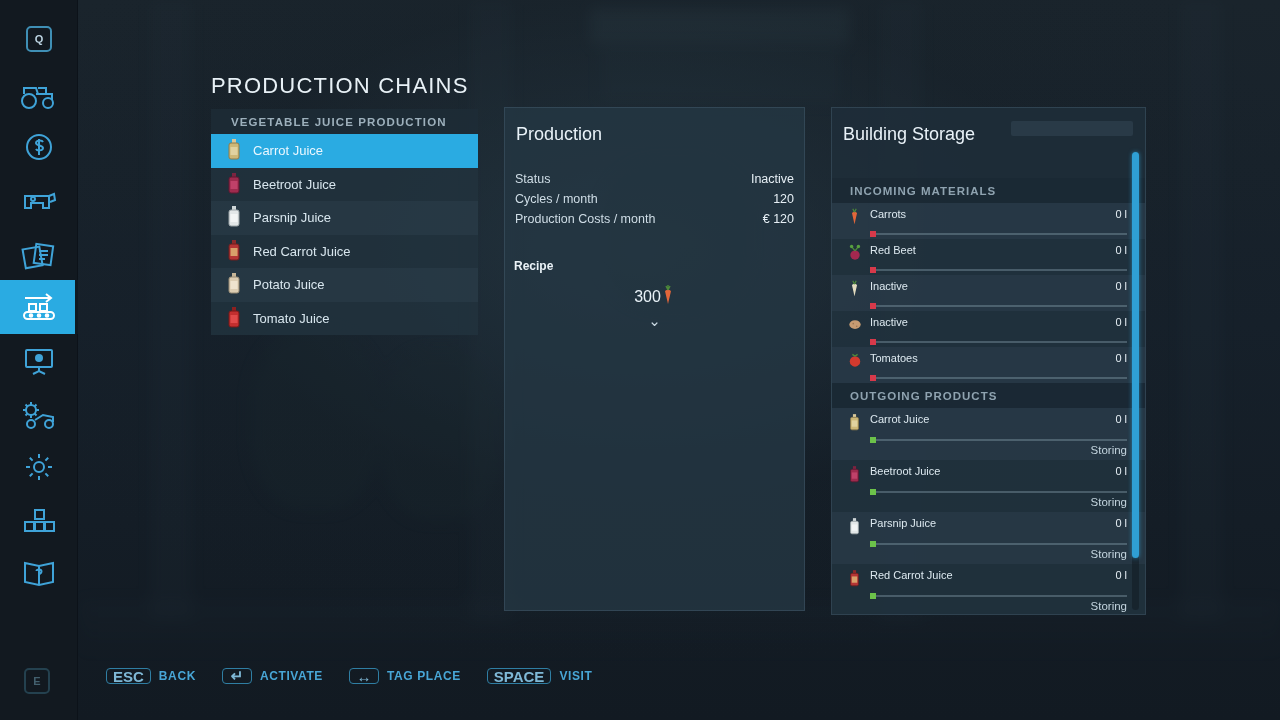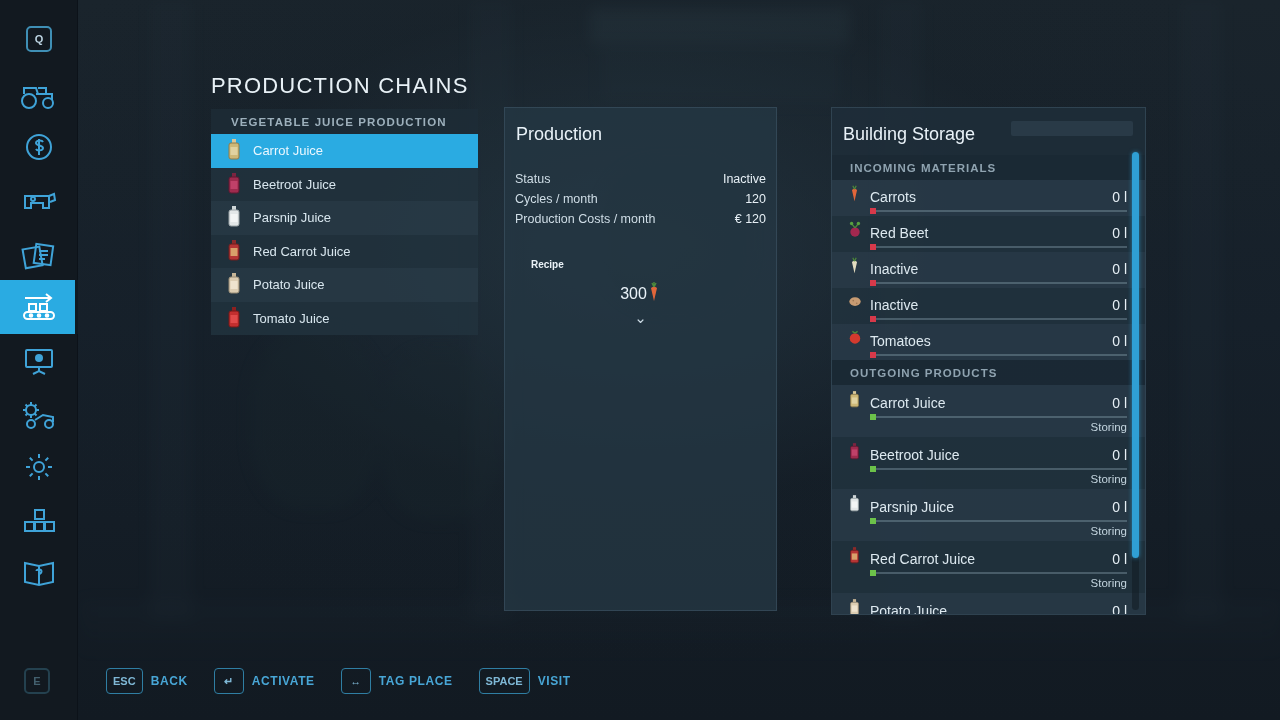--- a/index.html
+++ b/index.html
@@ -90,63 +90,63 @@
   .chain-row.selected { background: #2aabe2; color: #eaf7ff; }
   .chain-row .ico { width: 22px; margin-right: 8px; text-align: center; }
 
   
   .panel {
     position: absolute;
     background: rgba(36,55,68,0.80);
     border: 1px solid rgba(72,96,112,0.45);
     z-index: 6;
   }
-  #production-panel { left: 504px; top: 107px; width: 273px; height: 504px; }
+  #production-panel { left: 504px; top: 107px; width: 301px; height: 504px; }
   #storage-panel    { left: 831px; top: 107px; width: 315px; height: 508px;
                       background: rgba(30,46,58,0.85); overflow: hidden; }
 
   .panel-title {
     font-size: 18px; color: #e9f2f8; font-weight: normal;
   }
   #production-panel .panel-title { margin: 16px 0 0 11px; }
   #storage-panel .panel-title    { margin: 16px 0 0 11px; }
 
   .stat-rows { margin: 24px 10px 0 10px; }
   .stat-row {
     display: flex; justify-content: space-between; align-items: baseline;
     font-size: 12.5px; color: #cfdde6; padding: 3px 0; gap: 13px;
   }
   .stat-row .val { color: #e6eff5; }
 
   .recipe-label {
-    margin: 30px 0 0 26px; font-size: 10px; color: #eaf2f7; font-weight: bold;
+    margin: 30px 0 0 9px; font-size: 12px; color: #eaf2f7; font-weight: bold;
   }
   .recipe-body { margin-top: 12px; text-align: center; }
   .recipe-line {
     font-size: 16px; color: #e9f2f8; display: flex;
     align-items: center; justify-content: center; gap: 0;
   }
   .recipe-arrow { margin: 3px 0; color: #cfdde6; font-size: 15px; }
 
   
   .faint-chip {
     position: absolute; right: 12px; top: 13px; width: 122px; height: 15px;
     background: rgba(70,94,110,0.30); border-radius: 2px;
   }
   .sect-header {
     height: 25px; display: flex; align-items: center; padding-left: 18px;
     font-size: 11.5px; letter-spacing: 1px; color: #8fa3b0; font-weight: bold;
     background: rgba(24,38,48,0.45);
   }
-  #incoming-list { margin-top: 10px; }
+  #incoming-list { margin-top: 33px; }
   .stor-row { position: relative; padding: 5px 18px 4px 14px; }
   .stor-row.odd  { background: rgba(45,64,78,0.60); }
   .stor-row.even { background: rgba(34,51,64,0.60); }
   .stor-line {
-    display: flex; align-items: flex-end; font-size: 14px; color: #dde9f0;
+    display: flex; align-items: flex-start; font-size: 11px; color: #dde9f0;
   }
   .stor-line .ico { width: 17px; margin-right: 7px; text-align: center; font-size: 13px; }
   .stor-line .nm { flex: 1; }
   .stor-line .amt { color: #e6eff5; }
   .bar {
     position: relative; height: 2px; background: rgba(140,165,180,0.38);
     margin: 5px 0 0 24px;
   }
   .bar .dot { position: absolute; left: 0; top: -2px; width: 6px; height: 6px; }
   .dot.red   { background: #d7394a; }
@@ -166,24 +166,24 @@
     box-shadow: 0 0 4px rgba(47,159,212,0.7);
   }
 
   
   .helpbar {
     position: absolute; left: 106px; top: 668px; display: flex;
     align-items: center; gap: 26px; z-index: 6;
   }
   .help-item { display: flex; align-items: center; gap: 8px; }
   .help-key {
-    min-width: 30px; height: 26px; padding: 0 6px;
+    min-width: 30px; height: 16px; padding: 0 6px;
     border: 1.5px solid #2f7ea3; border-radius: 4px;
     display: flex; align-items: center; justify-content: center;
-    color: #7fb8d6; font-size: 11px; font-weight: bold;
+    color: #7fb8d6; font-size: 15px; font-weight: bold;
   }
   .help-label {
     color: #48a6d6; font-size: 12px; font-weight: bold; letter-spacing: 0.6px;
   }
   .corner-key { position: absolute; left: 24px; top: 668px; z-index: 6; }
 </style>
 </head>
 <body>
 
 <div id="root">

